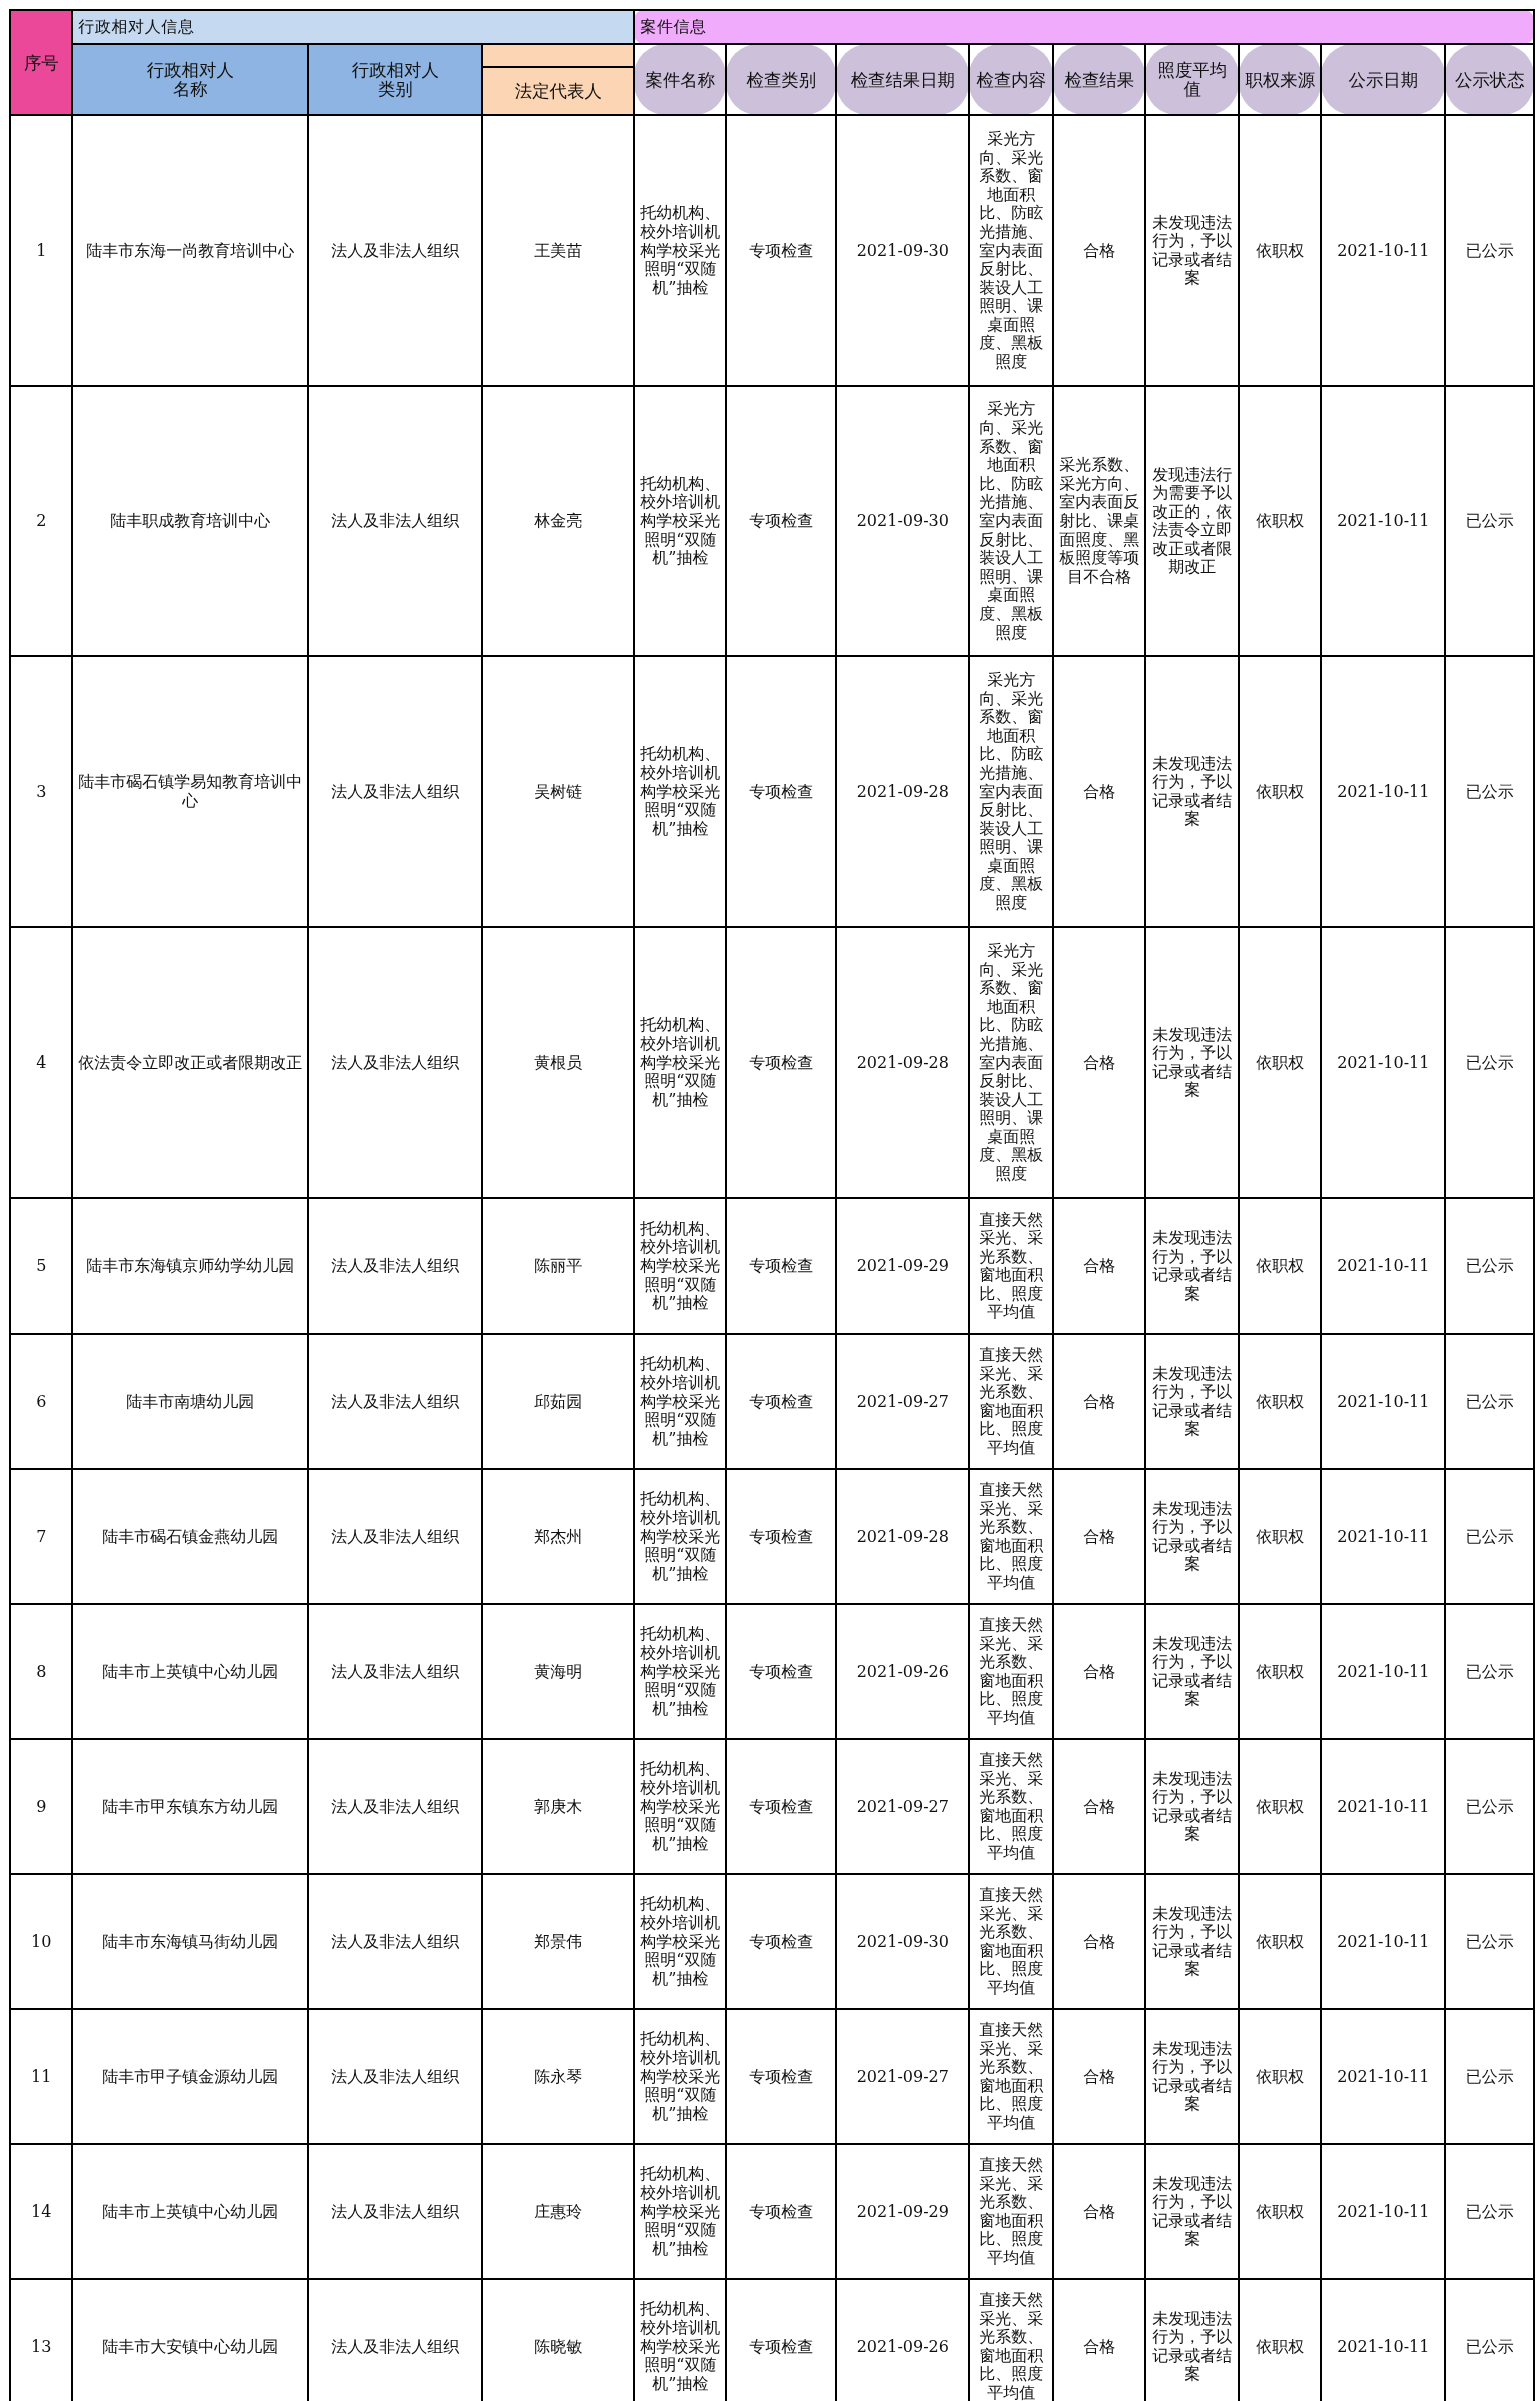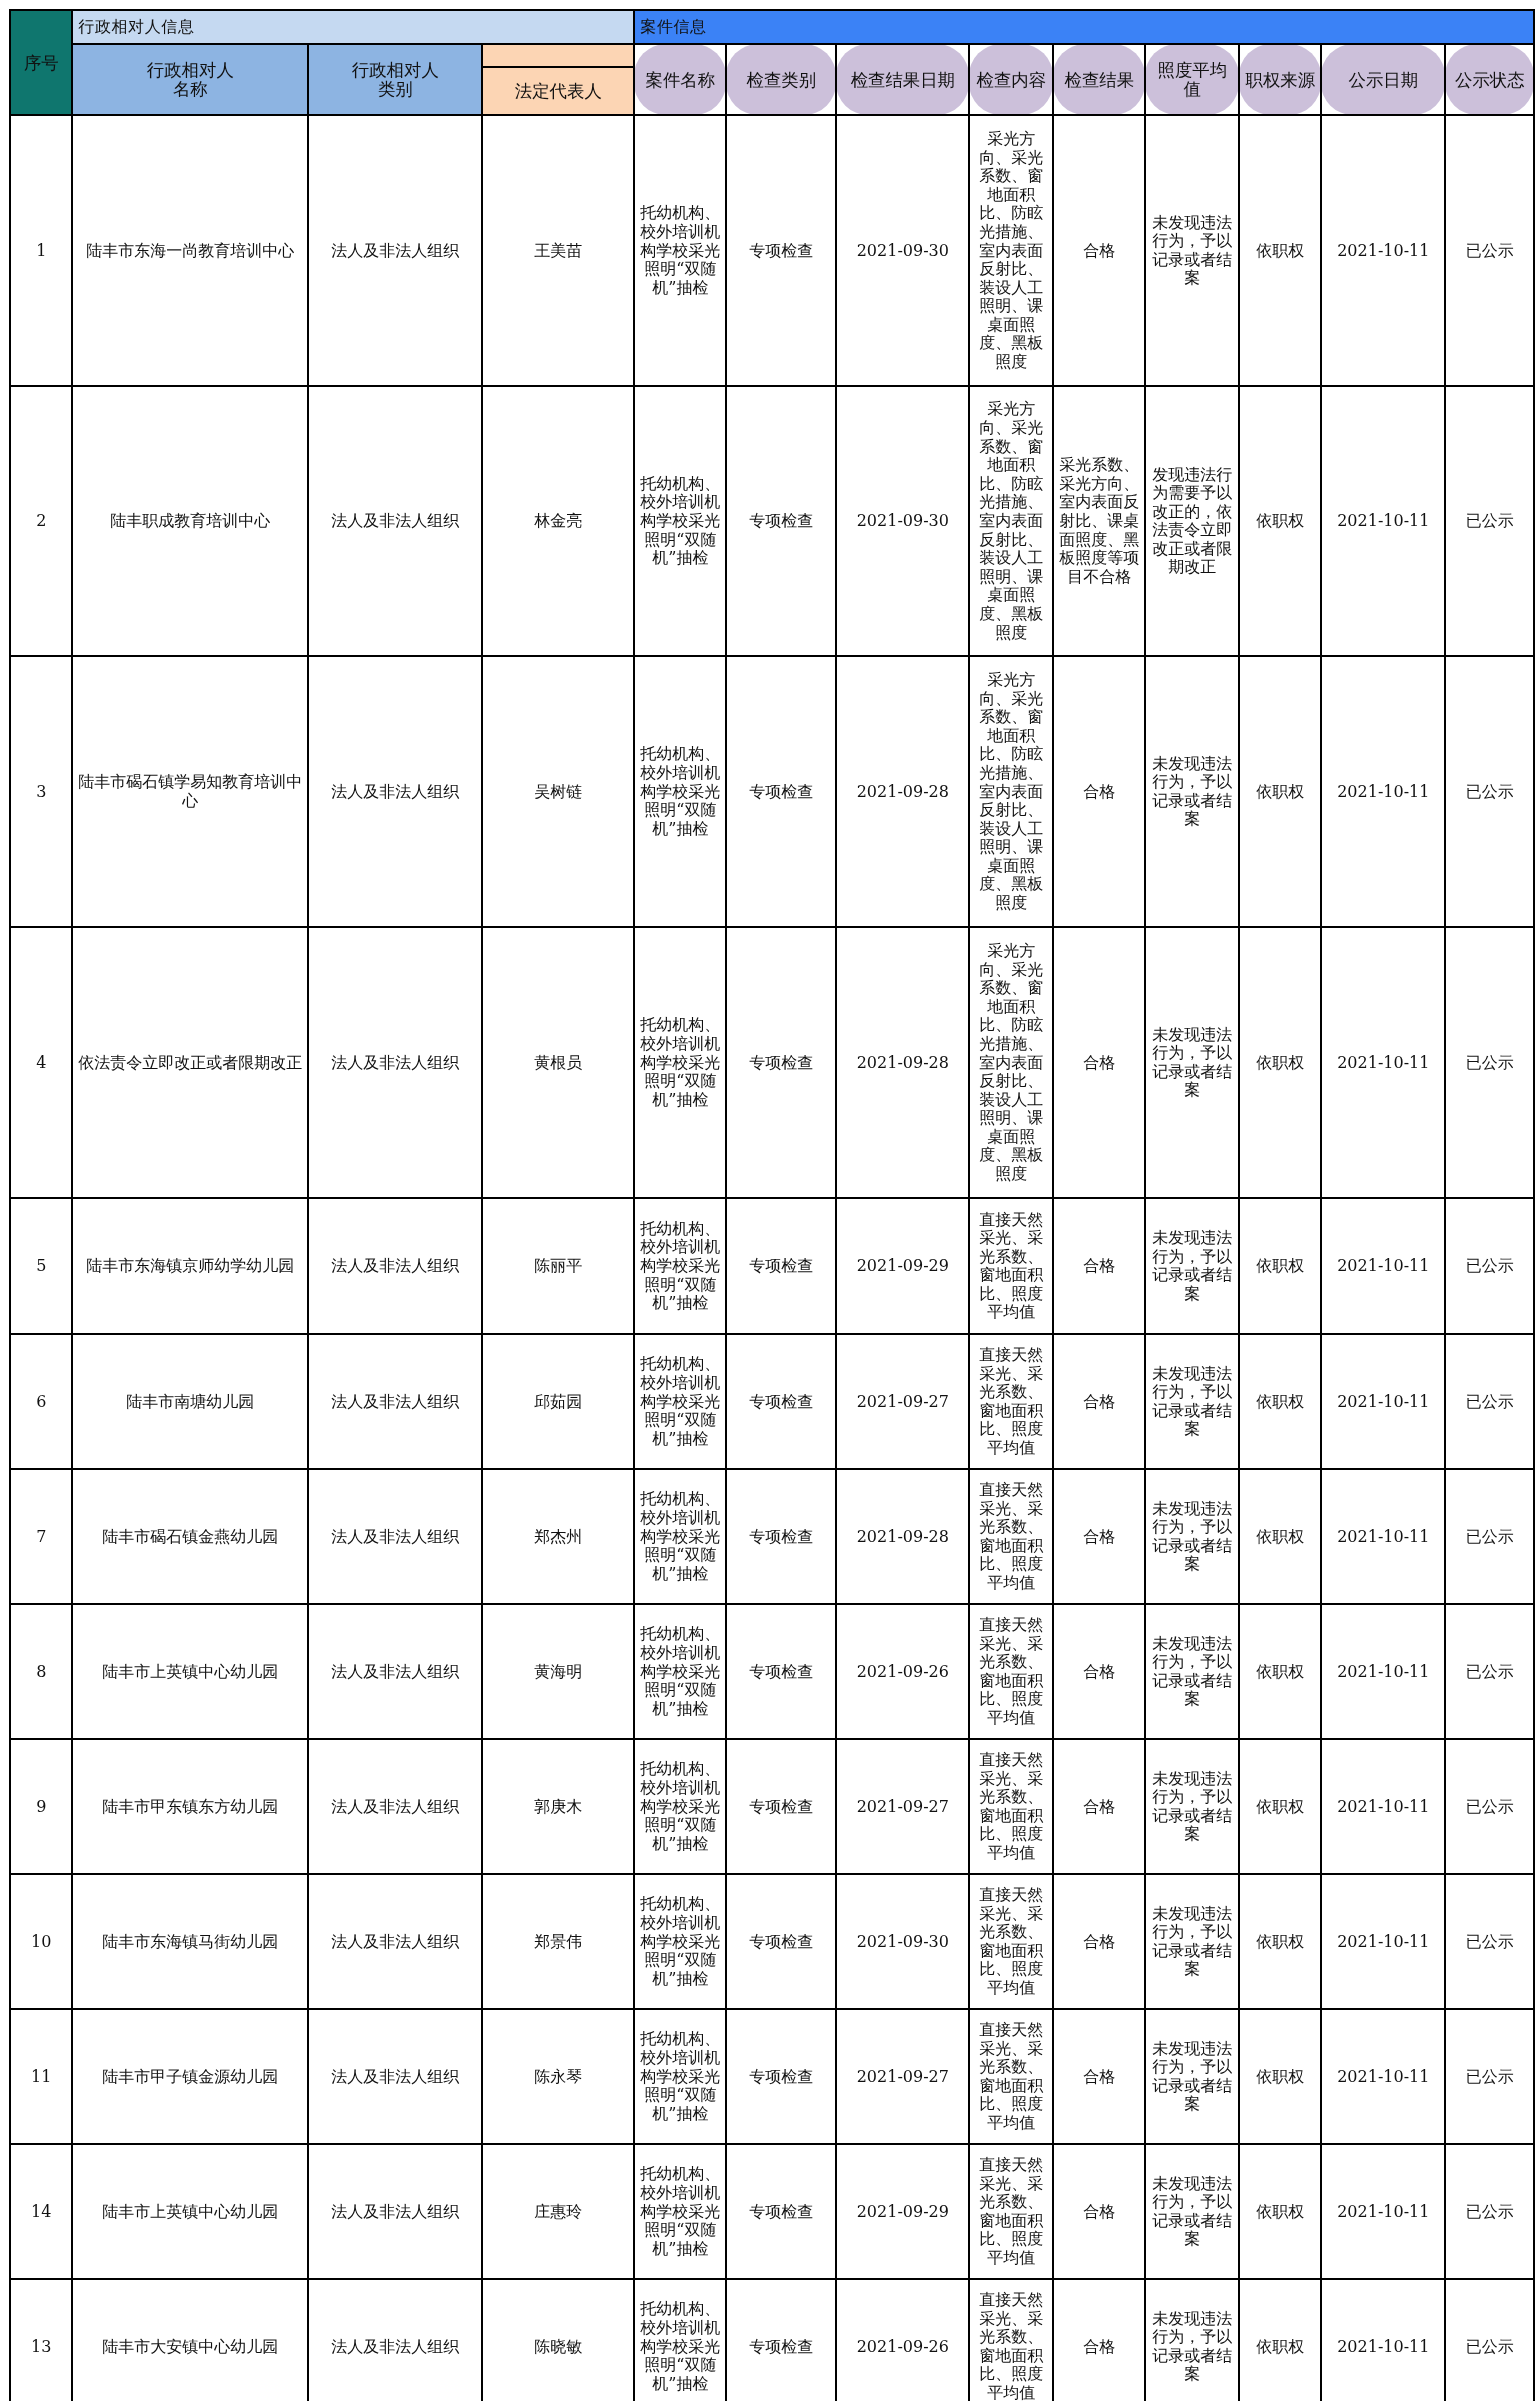--- a/index.html
+++ b/index.html
@@ -6,22 +6,22 @@
   body { width: 1540px; height: 2401px; position: relative; overflow: hidden;
          font-family: "DejaVu Serif", "Liberation Serif", serif; color: #111; }
   table.sheet { position: absolute; left: 9.3px; top: 9.3px; border-collapse: collapse;
                 table-layout: fixed; width: 1522px; }
   table.sheet td, table.sheet th { border: 2.5px solid #000; padding: 0 3.7px; text-align: center;
                 vertical-align: middle; font-weight: normal; font-size: 16px; line-height: 18.6px;
                 word-break: break-all; overflow: hidden; }
   .group-title { font-size: 27px; text-align: left !important; padding-left: 5px !important;
                  font-family: "DejaVu Sans", "Liberation Sans", sans-serif; letter-spacing: 0.6px; margin-top: 20px; }
   .g-party { background: #c5d9f1; }
-  .g-case  { background: #3b82f6; }
-  .h-seq   { background: #0f766e; font-size: 17.4px !important; }
+  .g-case  { background: #f0abfc; border-radius: 10px; }
+  .h-seq   { background: #ec4899; font-size: 17.4px !important; }
   .h-party { background: #8db4e2; font-size: 17.4px !important; }
   .h-legal { background: #fcd5b4; font-size: 17.4px !important; }
   .h-case  { background: #ccc0da; font-size: 17.4px !important; border-radius: 32px; }
   .tight   { font-size: 16px; line-height: 16.7px; }
 </style>
 </head>
 <body>
 
 <table class="sheet">
   <colgroup>

